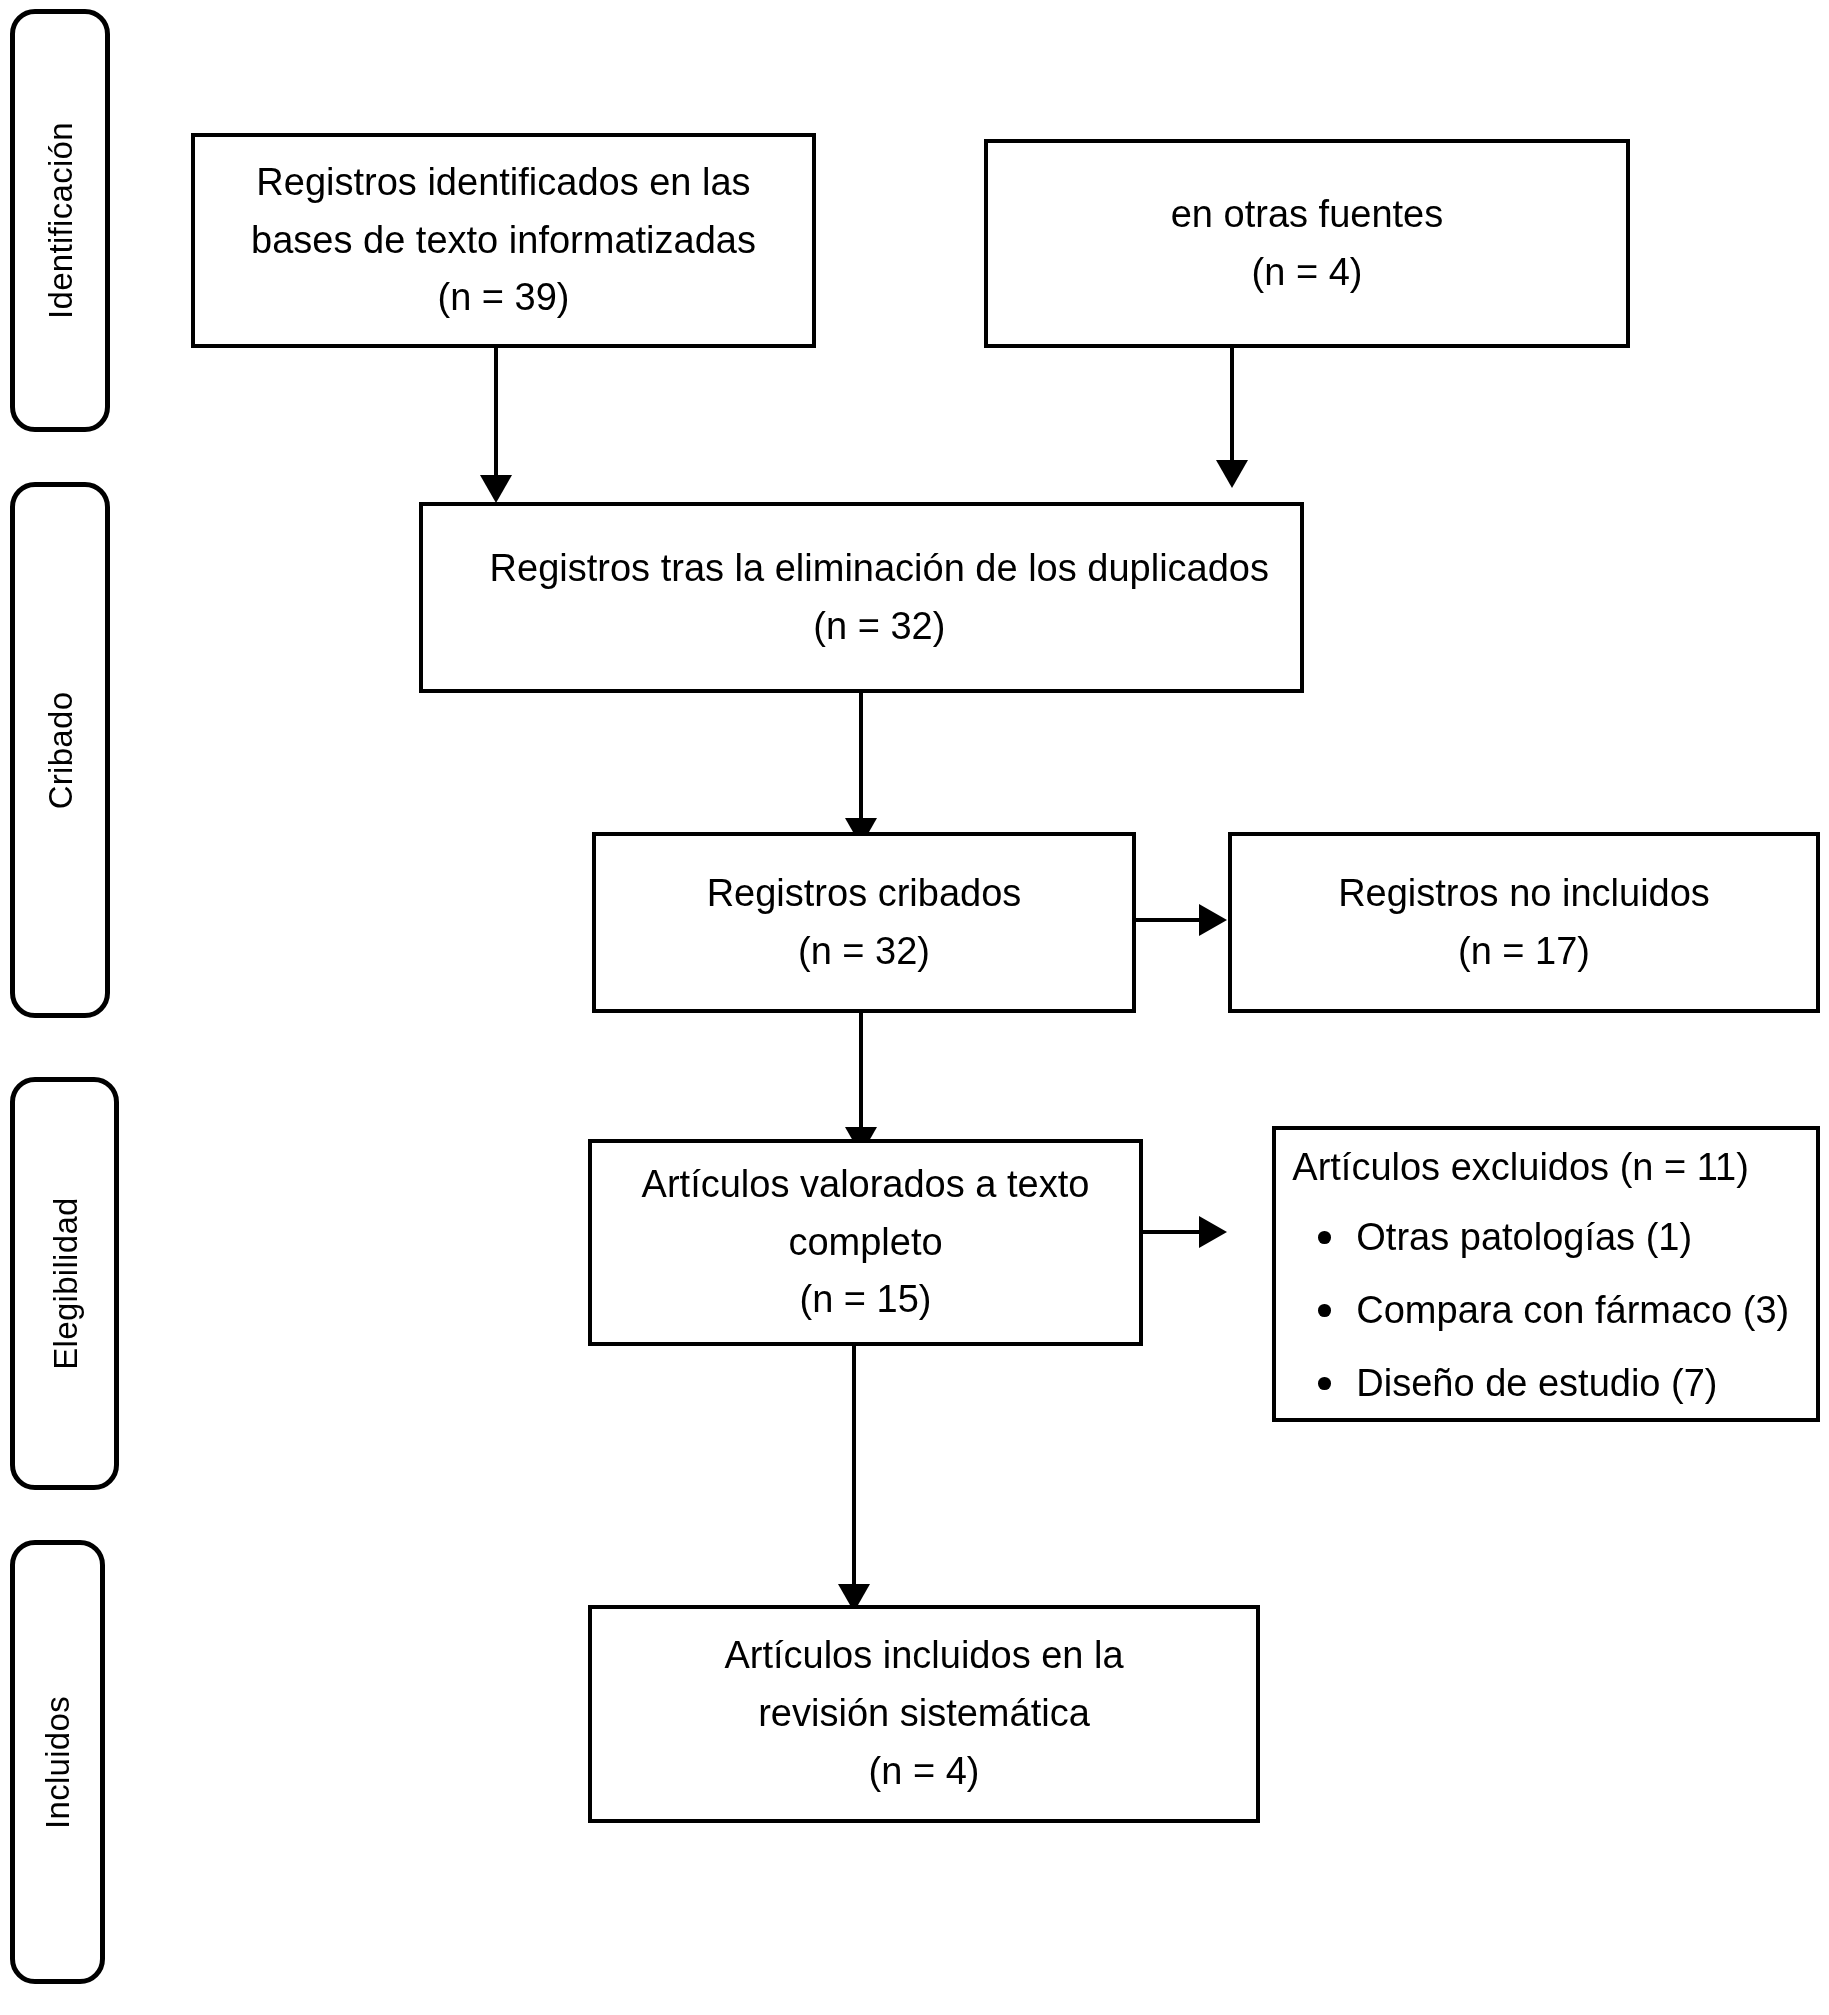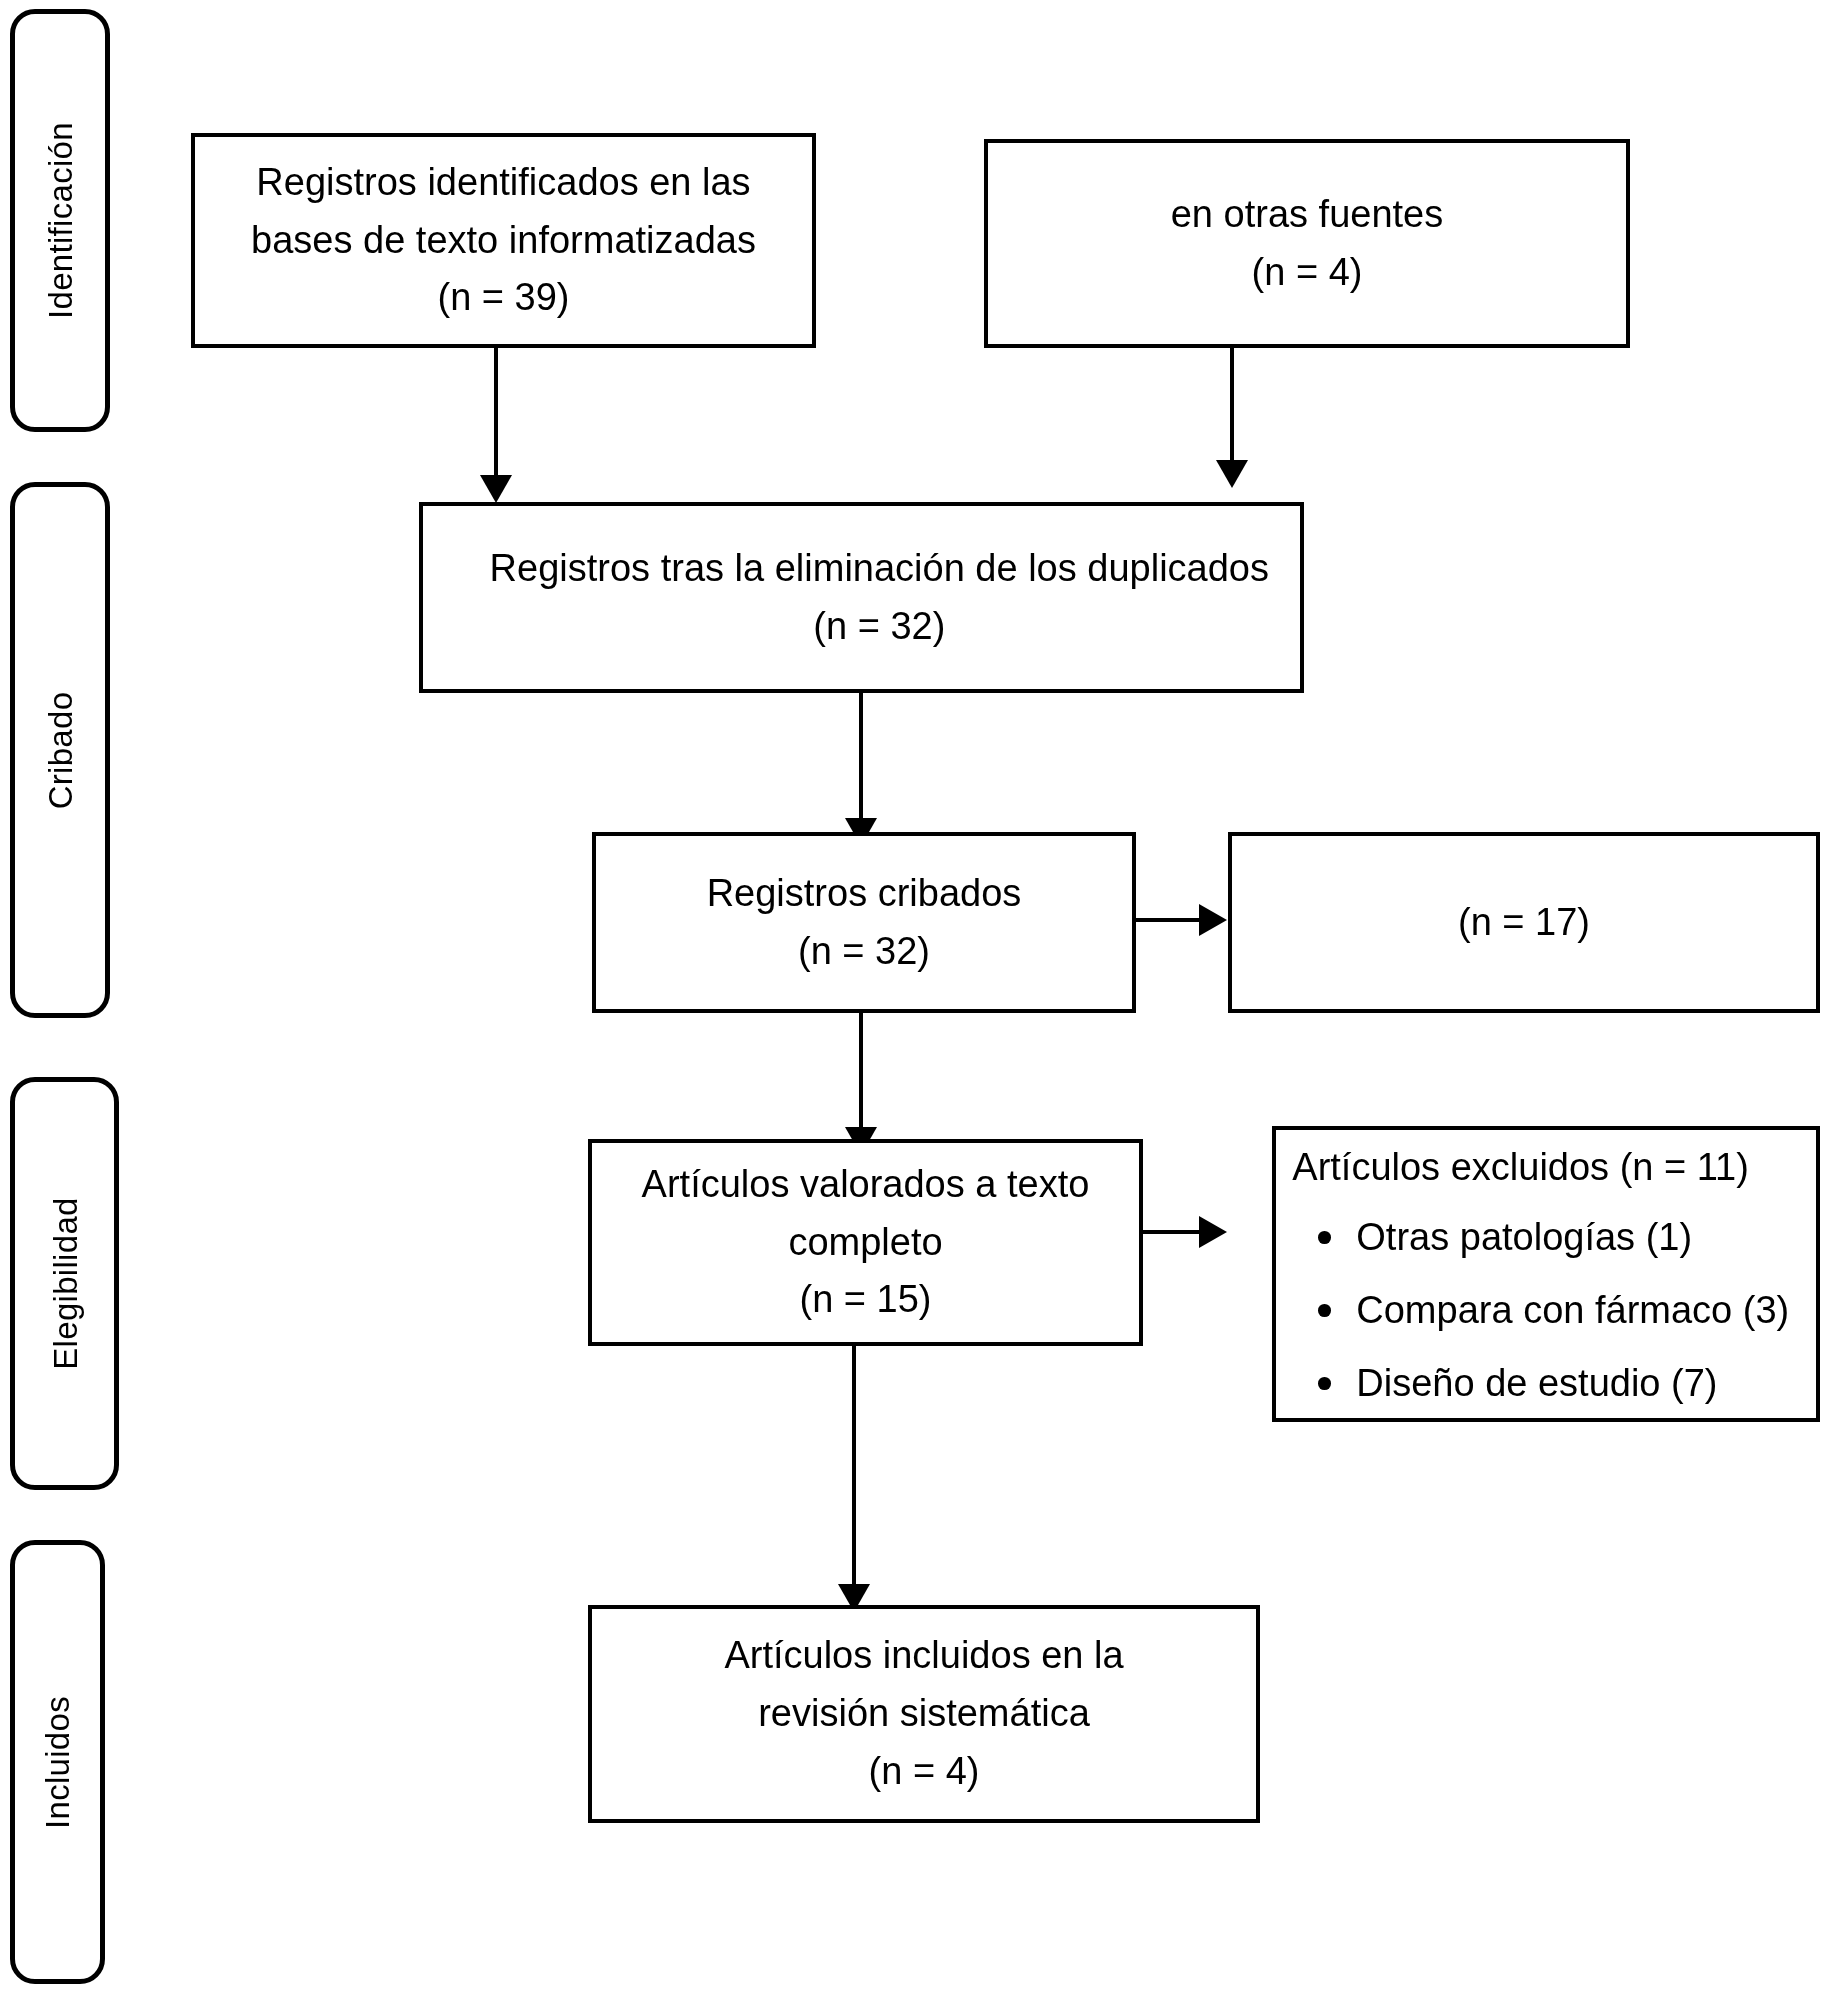--- a/index.html
+++ b/index.html
@@ -164,20 +164,21 @@
 
   <div class="vline" style="left:859px; top:692px; height:132px;"></div>
   <div class="arrow-down" style="left:845px; top:818px;"></div>
 
   <div class="flow-box" style="left:592px; top:832px; width:544px; height:181px;">
     <span class="line">Registros cribados</span>
     <span class="line">(n = 32)</span>
   </div>
 
   <div class="flow-box" style="left:1228px; top:832px; width:592px; height:181px;">
+    <span class="line">Registros no incluidos</span>
     <span class="line">(n = 17)</span>
   </div>
 
   <div class="hline" style="left:1135px; top:918px; width:67px;"></div>
   <div class="arrow-right" style="left:1199px; top:904px;"></div>
 
   <div class="vline" style="left:859px; top:1013px; height:120px;"></div>
   <div class="arrow-down" style="left:845px; top:1127px;"></div>
 
   <div class="flow-box" style="left:588px; top:1139px; width:555px; height:207px;">

